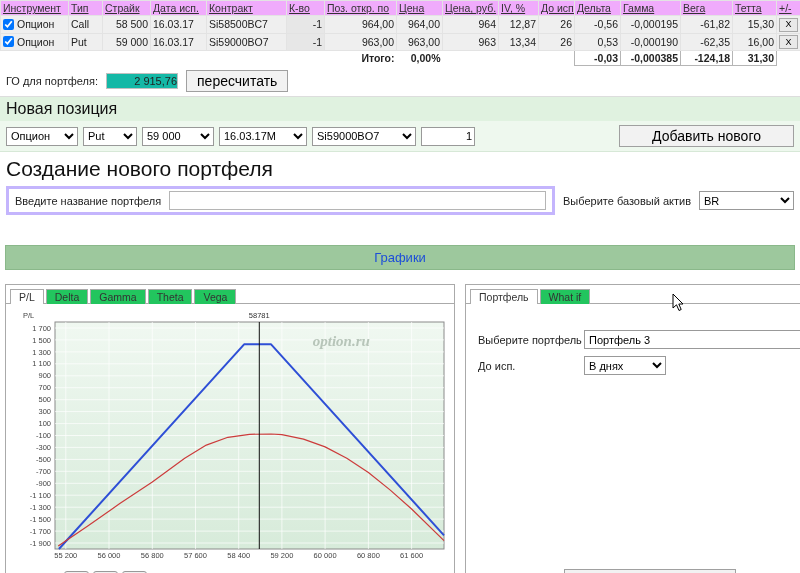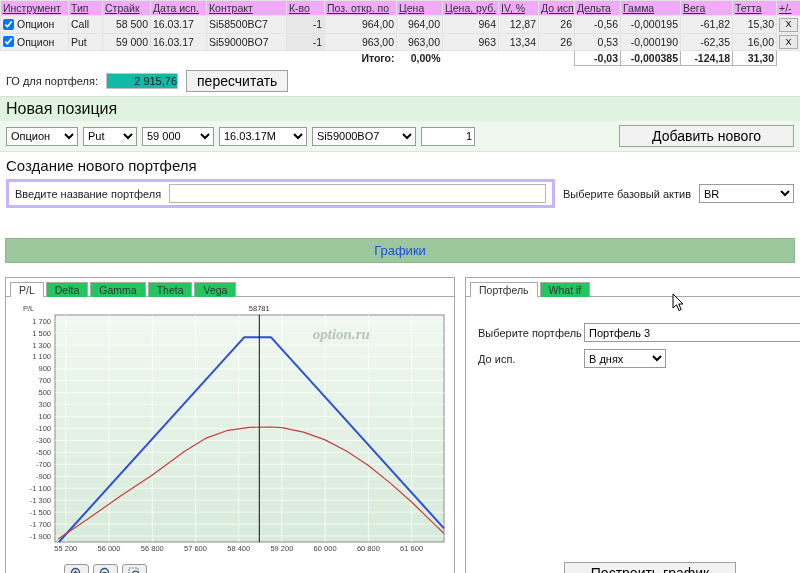--- a/index.html
+++ b/index.html
@@ -26,21 +26,21 @@
   .btn{background:#f2f2f2;border:1px solid #a0a0a0;font-family:inherit;font-size:14px;padding:2px 10px;cursor:pointer;}
 
   
   .band-green{background:#e0f2e0;font-size:16px;padding:3px 6px;color:#111;}
   .newpos-row{background:#eef8ee;display:flex;align-items:center;gap:5px;padding:4px 6px;border-bottom:1px solid #d7e8d7;}
   select{font-family:inherit;font-size:11px;background:#fff;border:1px solid #999;height:19px;}
   .qty-input{width:48px;height:15px;border:1px solid #999;text-align:right;font-family:inherit;font-size:11px;}
   .add-btn{margin-left:auto;width:175px;}
 
   
-  .section-title{font-size:15px;padding:5px 6px 3px;color:#111;}
+  .section-title{font-size:21px;padding:5px 6px 3px;color:#111;}
   .portfolio-row{display:flex;align-items:center;gap:8px;margin:2px 6px 0;}
   .pf-left{flex:1;border:3px solid #c4b5fd;display:flex;align-items:center;gap:8px;padding:2px 6px;min-width:340px;}
   .pf-left input{flex:1;border:1px solid #b5b5b5;height:15px;font-family:inherit;font-size:11px;}
   .asset-label{white-space:nowrap;}
   .asset-select{width:95px;}
   .create-btn{width:125px;white-space:nowrap;}
 
   
   .charts-band{margin:30px 5px 0;background:#9dc89d;border:1px solid #8ab88a;text-align:center;font-size:13px;padding:4px 0;color:#1d4ed8;}
 

